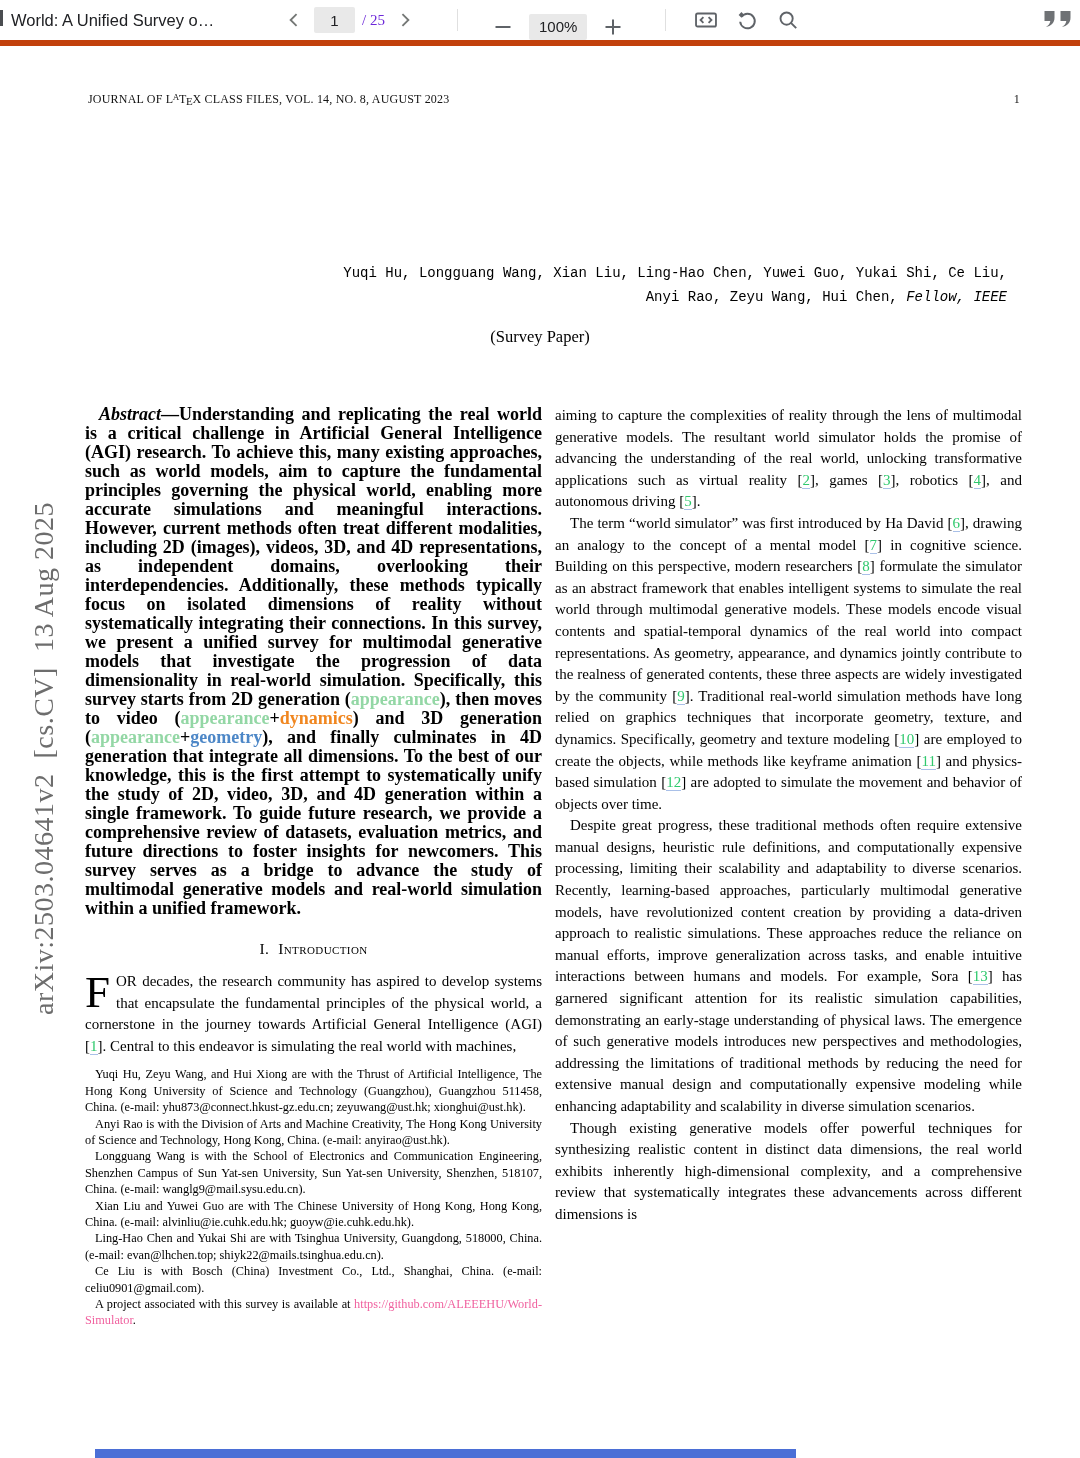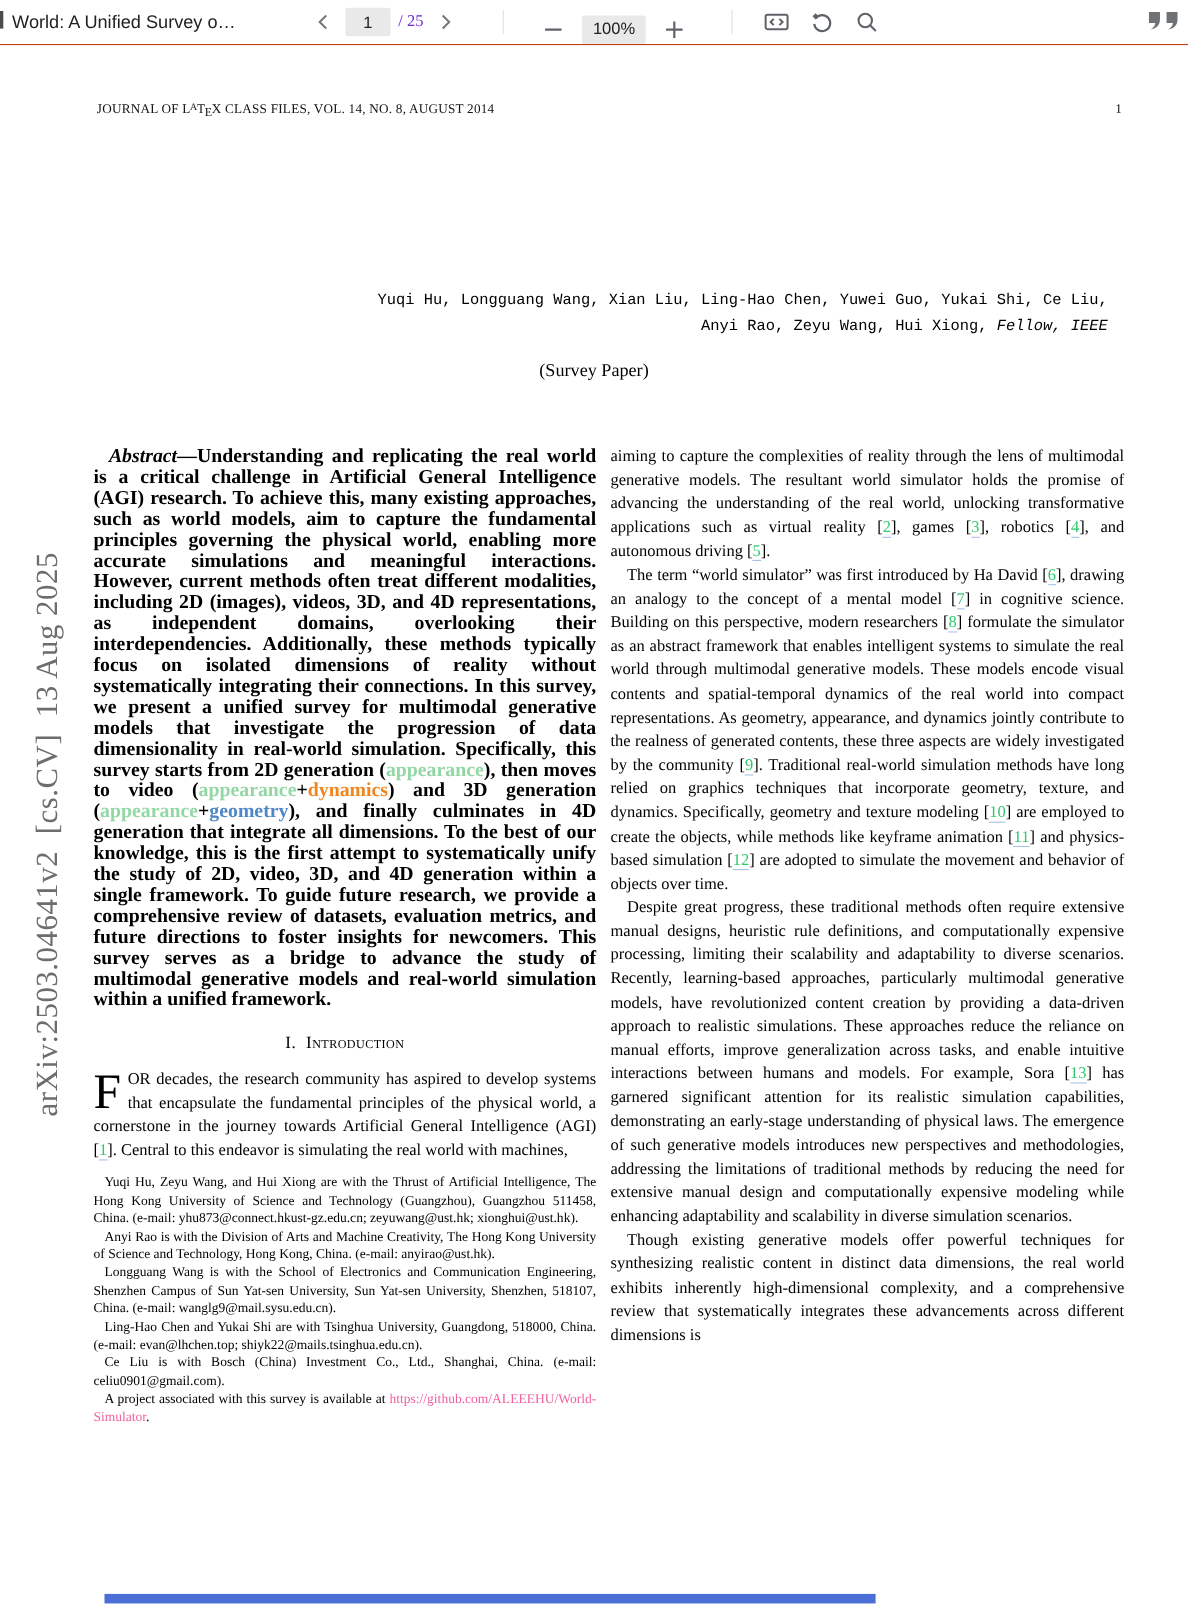--- a/index.html
+++ b/index.html
@@ -1,21 +1,21 @@
 <!DOCTYPE html>
 <html style="--c-cite: #2fc96d; --c-green: #93d7a5; --c-orange: #f0861f; --c-blue: #4d87c7; --c-link: #f0619f; --c-figblue: #4b6fd6;"><head>
 <meta charset="utf-8">
 <style>
   html,body{margin:0;padding:0;background:#fff;}
   .screen{position:relative;width:1080px;height:1458px;background:#fff;overflow:hidden;
           font-family:"Liberation Serif",serif;color:#000;}
 
   
   .toolbar{position:absolute;top:0;left:0;width:1080px;height:40px;background:#fff;
-           border-bottom:1px solid #c2410c;font-family:"Liberation Sans",sans-serif;z-index:5;}
+           border-bottom:6px solid #c2410c;font-family:"Liberation Sans",sans-serif;z-index:5;}
   .tb-clip{position:absolute;left:0;top:10px;width:3px;height:16px;background:#4a4d50;}
   .tb-title{position:absolute;left:11px;top:0;height:40px;line-height:40px;font-size:16.5px;
             color:#202124;white-space:nowrap;}
   .tb-nav{position:absolute;left:281px;top:0;height:40px;display:flex;align-items:center;gap:7px;}
   .tb-btn{background:none;border:none;padding:0;width:26px;height:26px;display:flex;
           align-items:center;justify-content:center;cursor:pointer;}
   .tb-pagebox{width:41px;height:26px;background:#e9e9e9;border:none;border-radius:2px;
               text-align:center;font-size:15px;color:#202124;font-family:inherit;padding:0;}
   .tb-total{font-size:15px;color:#6d28d9;font-family:Liberation Serif, serif;}
   .tb-div{position:absolute;top:9px;width:1px;height:22px;background:#e0e0e0;}
@@ -141,42 +141,43 @@
         <path d="M29.5 3H19.5v10h5.8c-.3 2.6-1.8 4.6-4.4 5.9 5-.7 8.6-3.7 8.6-9.1V3z"></path>
       </svg>
     </button>
   </div>
 
   <div class="page">
 
     <div class="arxiv">arXiv:2503.04641v2  [cs.CV]  13 Aug 2025</div>
 
     <div class="runhead">
-      <span><span>JOURNAL OF L</span><span class="seg-lxa">A</span><span>T</span><span class="seg-lxe">E</span><span>X CLASS FILES, VOL. 14, NO. 8, AUGUST 2014</span></span>
+      <span><span>JOURNAL OF L</span><span class="seg-lxa">A</span><span>T</span><span class="seg-lxe">E</span><span>X CLASS FILES, VOL. 14, NO. 8, AUGUST 2023</span></span>
       <span>1</span>
     </div>
 
 
     <div class="authors">
       <div>Yuqi Hu, Longguang Wang, Xian Liu, Ling-Hao Chen, Yuwei Guo, Yukai Shi, Ce Liu,</div>
-      <div><span>Anyi Rao, Zeyu Wang, Hui Xiong, </span><span class="seg-it">Fellow, IEEE</span></div>
+      <div><span>Anyi Rao, Zeyu Wang, Hui Chen, </span><span class="seg-it">Fellow, IEEE</span></div>
     </div>
 
     <div class="survey">(Survey Paper)</div>
 
     <div class="cols">
 
       <div class="col colL">
         <p class="abstract"><span class="seg-bi">Abstract</span><span>—Understanding and replicating the real world is a critical challenge in Artificial General Intelligence (AGI) research. To achieve this, many existing approaches, such as world models, aim to capture the fundamental principles governing the physical world, enabling more accurate simulations and meaningful interactions. However, current methods often treat different modalities, including 2D (images), videos, 3D, and 4D representations, as independent domains, overlooking their interdependencies. Additionally, these methods typically focus on isolated dimensions of reality without systematically integrating their connections. In this survey, we present a unified survey for multimodal generative models that investigate the progression of data dimensionality in real-world simulation. Specifically, this survey starts from 2D generation (</span><span class="seg-green">appearance</span><span>), then moves to video (</span><span class="seg-green">appearance</span><span>+</span><span class="seg-orange">dynamics</span><span>) and 3D generation (</span><span class="seg-green">appearance</span><span>+</span><span class="seg-blue">geometry</span><span>), and finally culminates in 4D generation that integrate all dimensions. To the best of our knowledge, this is the first attempt to systematically unify the study of 2D, video, 3D, and 4D generation within a single framework. To guide future research, we provide a comprehensive review of datasets, evaluation metrics, and future directions to foster insights for newcomers. This survey serves as a bridge to advance the study of multimodal generative models and real-world simulation within a unified framework.</span></p>
         <h2 class="sect"><span>I.</span><span class="seg-gap">Introduction</span></h2>
         <p class="body"><span class="dropcap">F</span><span><span>OR decades, the research community has aspired to develop systems that encapsulate the fundamental principles of the physical world, a cornerstone in the journey towards Artificial General Intelligence (AGI) [</span><span class="seg-cite">1</span><span>]. Central to this endeavor is simulating the real world with machines,</span></span></p>
         <div class="footnotes">
           <p><span>Yuqi Hu, Zeyu Wang, and Hui Xiong are with the Thrust of Artificial Intelligence, The Hong Kong University of Science and Technology (Guangzhou), Guangzhou 511458, China. (e-mail: yhu873@connect.hkust-gz.edu.cn; zeyuwang@ust.hk; xionghui@ust.hk).</span></p>
           <p><span>Anyi Rao is with the Division of Arts and Machine Creativity, The Hong Kong University of Science and Technology, Hong Kong, China. (e-mail: anyirao@ust.hk).</span></p>
           <p><span>Longguang Wang is with the School of Electronics and Communication Engineering, Shenzhen Campus of Sun Yat-sen University, Sun Yat-sen University, Shenzhen, 518107, China. (e-mail: wanglg9@mail.sysu.edu.cn).</span></p>
+          <p><span>Xian Liu and Yuwei Guo are with The Chinese University of Hong Kong, Hong Kong, China. (e-mail: alvinliu@ie.cuhk.edu.hk; guoyw@ie.cuhk.edu.hk).</span></p>
           <p><span>Ling-Hao Chen and Yukai Shi are with Tsinghua University, Guangdong, 518000, China. (e-mail: evan@lhchen.top; shiyk22@mails.tsinghua.edu.cn).</span></p>
           <p><span>Ce Liu is with Bosch (China) Investment Co., Ltd., Shanghai, China. (e-mail: celiu0901@gmail.com).</span></p>
           <p><span>A project associated with this survey is available at </span><span class="seg-link">https://github.com/ALEEEHU/World-Simulator</span><span>.</span></p>
         </div>
       </div>
 
       <div class="col colR">
         <p class="body"><span>aiming to capture the complexities of reality through the lens of multimodal generative models. The resultant world simulator holds the promise of advancing the understanding of the real world, unlocking transformative applications such as virtual reality [</span><span class="seg-cite">2</span><span>], games [</span><span class="seg-cite">3</span><span>], robotics [</span><span class="seg-cite">4</span><span>], and autonomous driving [</span><span class="seg-cite">5</span><span>].</span></p>
         <p class="body indent2"><span>The term “world simulator” was first introduced by Ha David [</span><span class="seg-cite">6</span><span>], drawing an analogy to the concept of a mental model [</span><span class="seg-cite">7</span><span>] in cognitive science. Building on this perspective, modern researchers [</span><span class="seg-cite">8</span><span>] formulate the simulator as an abstract framework that enables intelligent systems to simulate the real world through multimodal generative models. These models encode visual contents and spatial-temporal dynamics of the real world into compact representations. As geometry, appearance, and dynamics jointly contribute to the realness of generated contents, these three aspects are widely investigated by the community [</span><span class="seg-cite">9</span><span>]. Traditional real-world simulation methods have long relied on graphics techniques that incorporate geometry, texture, and dynamics. Specifically, geometry and texture modeling [</span><span class="seg-cite">10</span><span>] are employed to create the objects, while methods like keyframe animation [</span><span class="seg-cite">11</span><span>] and physics-based simulation [</span><span class="seg-cite">12</span><span>] are adopted to simulate the movement and behavior of objects over time.</span></p>
         <p class="body indent2"><span>Despite great progress, these traditional methods often require extensive manual designs, heuristic rule definitions, and computationally expensive processing, limiting their scalability and adaptability to diverse scenarios. Recently, learning-based approaches, particularly multimodal generative models, have revolutionized content creation by providing a data-driven approach to realistic simulations. These approaches reduce the reliance on manual efforts, improve generalization across tasks, and enable intuitive interactions between humans and models. For example, Sora [</span><span class="seg-cite">13</span><span>] has garnered significant attention for its realistic simulation capabilities, demonstrating an early-stage understanding of physical laws. The emergence of such generative models introduces new perspectives and methodologies, addressing the limitations of traditional methods by reducing the need for extensive manual design and computationally expensive modeling while enhancing adaptability and scalability in diverse simulation scenarios.</span></p>

